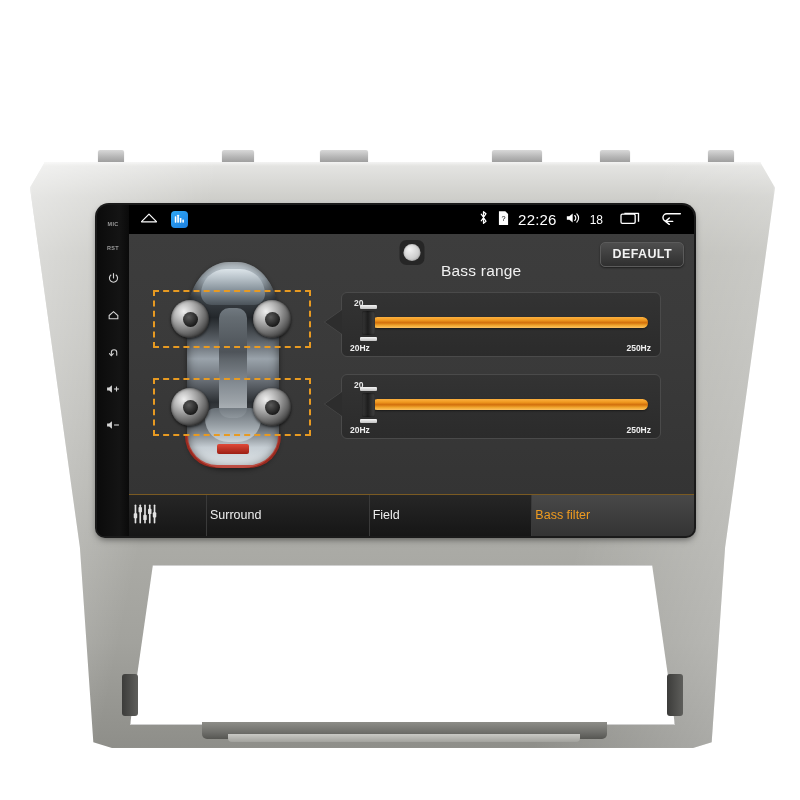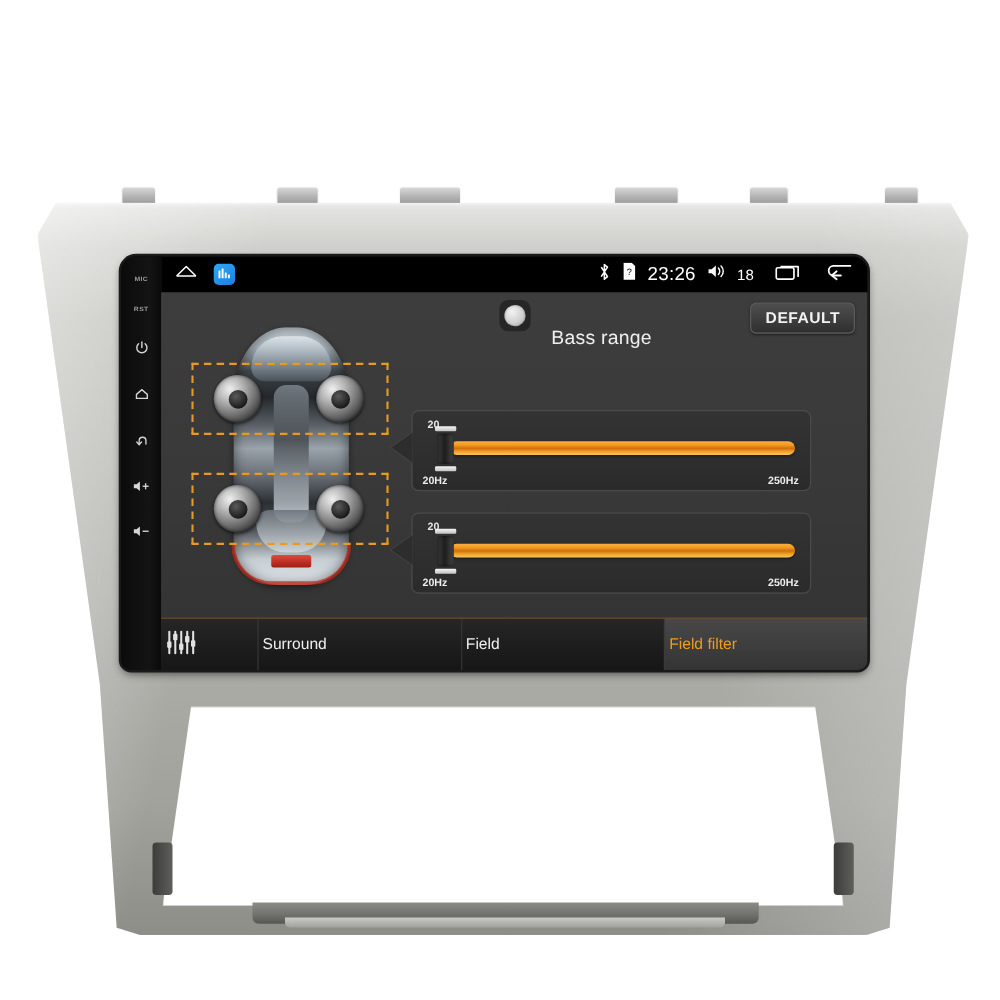--- a/index.html
+++ b/index.html
@@ -307,26 +307,25 @@
     position: absolute;
     border: 2px dashed #e79a22;
     border-radius: 1px;
   }
   .sel-front { left: 4px; top: 30px; width: 158px; height: 58px; }
   .sel-rear  { left: 4px; top: 118px; width: 158px; height: 58px; }
 
   
   .slider-row {
     position: absolute;
-    left: 200px;
+    left: 212px;
     width: 320px; height: 65px;
     background: linear-gradient(180deg,#333333,#2b2b2b);
     border: 1px solid #4a4a4a;
     border-radius: 6px;
-    margin-top: 36px;
   }
   .slider-row.r1 { top: 58px; }
   .slider-row.r2 { top: 140px; }
 
   .row-arrow {
     position: absolute;
     left: -17px; top: 17px;
     width: 0; height: 0;
     border-top: 12px solid transparent;
     border-bottom: 12px solid transparent;
@@ -503,21 +502,21 @@
             <svg width="11" height="15" viewBox="0 0 12 18" fill="none" stroke="#ffffff" stroke-width="1.5" stroke-linejoin="round">
               <path d="M3 4.5 L9 13.5 L6 16 L6 2 L9 4.5 L3 13.5"></path>
             </svg>
           </span>
           <span>
             <svg width="11" height="14" viewBox="0 0 12 15" fill="#ffffff">
               <path d="M1 0 H8 L11 3 V15 H1 Z" fill="#ffffff"></path>
               <text x="6" y="11" font-size="8" font-family="Liberation Sans, sans-serif" fill="#000000" text-anchor="middle">?</text>
             </svg>
           </span>
-          <span class="sb-clock">23:26</span>
+          <span class="sb-clock">22:26</span>
           <span>
             <svg width="15" height="14" viewBox="0 0 18 16" fill="none">
               <path d="M1 6 H4 L8 2.5 V13.5 L4 10 H1 Z" fill="#ffffff"></path>
               <path d="M10.5 5 A4.2 4.2 0 0 1 10.5 11" stroke="#ffffff" stroke-width="1.4" stroke-linecap="round"></path>
               <path d="M13 3 A7 7 0 0 1 13 13" stroke="#ffffff" stroke-width="1.4" stroke-linecap="round"></path>
             </svg>
           </span>
           <span class="sb-num">18</span>
           <span style="margin-left:8px;">
             <svg width="22" height="15" viewBox="0 0 26 18" fill="none" stroke="#ffffff" stroke-width="1.6" stroke-linejoin="round">
@@ -610,19 +609,19 @@
             </svg>
           </span>
         </div>
         <div class="tab">
           <span>Surround</span>
         </div>
         <div class="tab">
           <span>Field</span>
         </div>
         <div class="tab active">
-          <span>Field filter</span>
+          <span>Bass filter</span>
         </div>
       </div>
 
     </div>
   </div>
 </div>
 
 </body></html>

